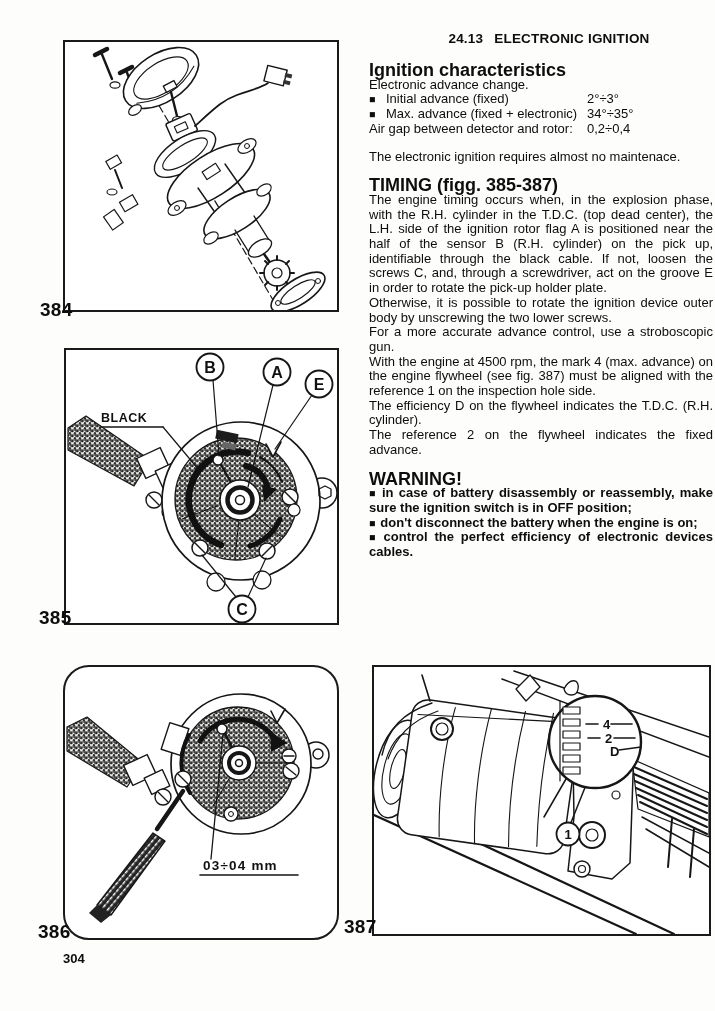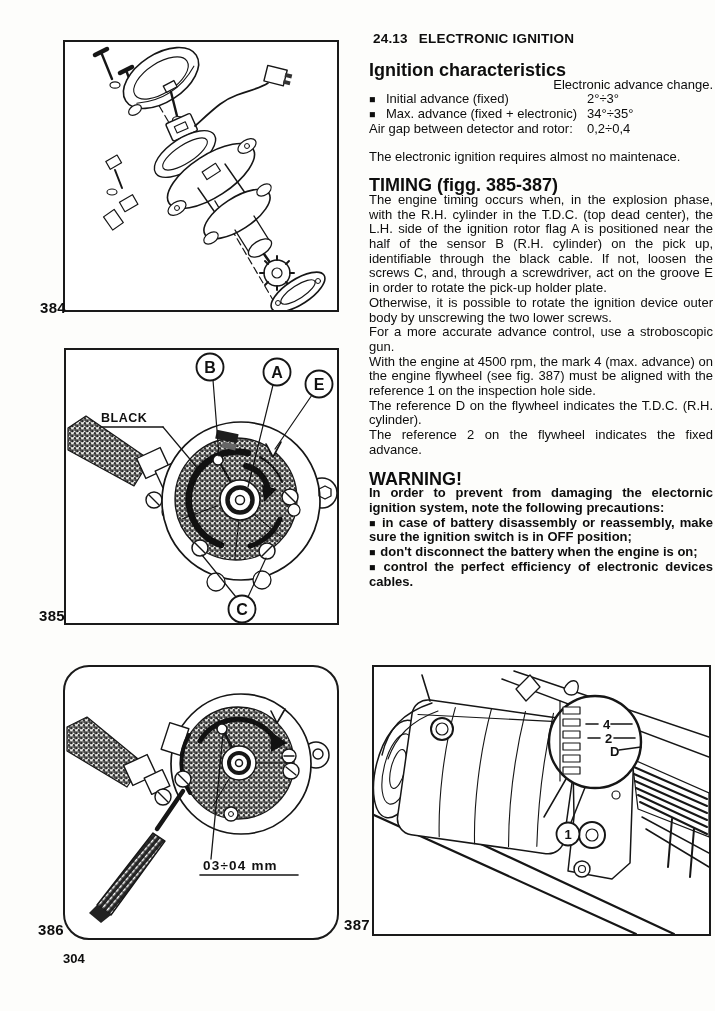--- a/index.html
+++ b/index.html
@@ -10,34 +10,34 @@
     overflow:hidden;
   }
   .frame{position:absolute;border:2px solid #1a1a1a;background:#fff;box-sizing:border-box;}
   #frame384{left:63px;top:40px;width:276px;height:272px;}
   #frame385{left:64px;top:348px;width:275px;height:277px;}
   #frame386{left:63px;top:665px;width:276px;height:275px;border-radius:26px;}
   #frame387{left:372px;top:665px;width:339px;height:271px;}
   svg{display:block;}
   svg *{vector-effect:none;}
   svg text{font-family:"Liberation Sans", sans-serif;font-weight:bold;fill:#111;}
-  .fig-num{position:absolute;font-weight:bold;font-size:15px;letter-spacing:.3px;}
+  .fig-num{position:absolute;font-weight:bold;font-size:19px;letter-spacing:.3px;}
   #num384{left:40px;top:299px;}
   #num385{left:39px;top:607px;}
   #num386{left:38px;top:921px;}
   #num387{left:344px;top:916px;}
   #pageno{position:absolute;left:63px;top:951px;font-weight:bold;font-size:13px;}
 
   .col{position:absolute;left:369px;top:31px;width:344px;}
-  .title{font-size:13.5px;font-weight:bold;margin:0 0 17px 4px;letter-spacing:.2px;}
+  .title{font-size:13.5px;font-weight:bold;margin:0 0 17px 16px;letter-spacing:.2px;text-align:center;}
   .title .title-text{margin-left:11px;}
   .h2{font-size:18px;font-weight:bold;line-height:14.7px;}
   .mt{margin-top:14px;}
   p{font-size:13px;line-height:14.7px;margin:0;text-align:justify;}
-  p.last, p.noj{text-align:right;}
+  p.last, p.noj{text-align:left;}
   .note{margin-top:13px;}
   .spec-row{position:relative;font-size:13px;line-height:14.7px;}
   .sq{font-size:10.5px;}
   .spec-row .sq{display:inline-block;width:17px;}
   .spec-value{position:absolute;left:218px;top:0;}
   .warn p{font-weight:bold;}
   .warn .sq{margin-right:5px;}
 </style>
 </head>
 <body>
@@ -415,23 +415,22 @@
     <span class="spec-value">0,2÷0,4</span>
   </div>
 
   <p class="note">The electronic ignition requires almost no maintenace.</p>
 
   <div class="h2 mt">TIMING (figg. 385-387)</div>
   <p>The engine timing occurs when, in the explosion phase, with the R.H. cylinder in the T.D.C. (top dead center), the L.H. side of the ignition rotor flag A is positioned near the half of the sensor B (R.H. cylinder) on the pick up, identifiable through the black cable. If not, loosen the screws C, and, through a screwdriver, act on the groove E in order to rotate the pick-up holder plate.</p>
   <p>Otherwise, it is possible to rotate the ignition device outer body by unscrewing the two lower screws.</p>
   <p>For a more accurate advance control, use a stroboscopic gun.</p>
   <p>With the engine at 4500 rpm, the mark 4 (max. advance) on the engine flywheel (see fig. 387) must be aligned with the reference 1 on the inspection hole side.</p>
-  <p>The reference D on the flywheel indicates the T.D.C. (R.H. cylinder).</p>
+  <p>The efficiency D on the flywheel indicates the T.D.C. (R.H. cylinder).</p>
   <p>The reference 2 on the flywheel indicates the fixed advance.</p>
 
   <div class="warn">
     <div class="h2 mt">WARNING!</div>
-    <p>In order to prevent from damaging the electornic ignition system, note the following precautions:</p>
     <p><span class="sq">■</span><span>in case of battery disassembly or reassembly, make sure the ignition switch is in OFF position;</span></p>
     <p><span class="sq">■</span><span>don't disconnect the battery when the engine is on;</span></p>
     <p><span class="sq">■</span><span>control the perfect efficiency of electronic devices cables.</span></p>
   </div>
 </div>
 
 </body></html>

